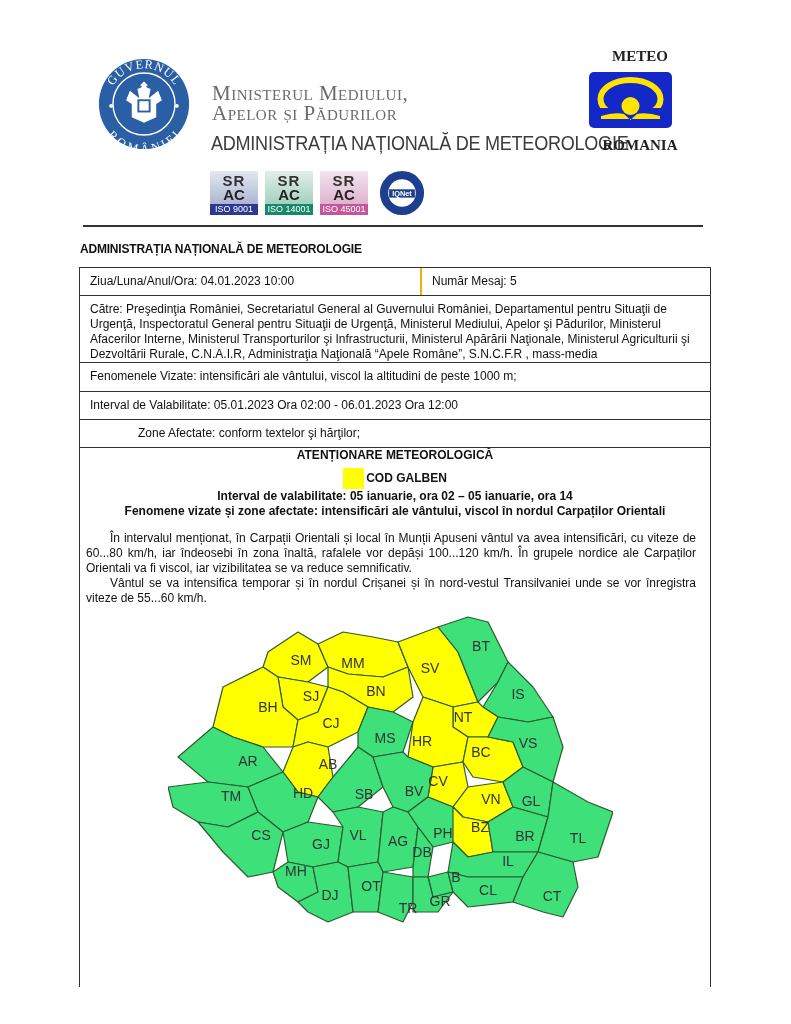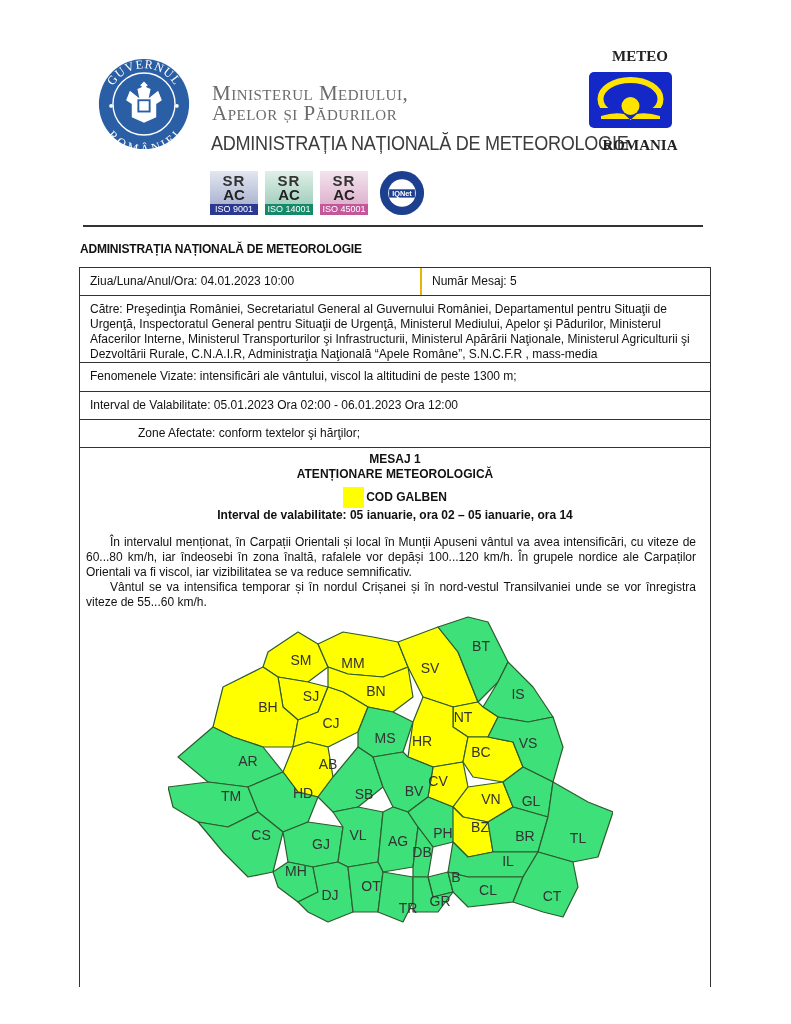--- a/index.html
+++ b/index.html
@@ -116,37 +116,37 @@
 <div class="org-heading">ADMINISTRAȚIA NAȚIONALĂ DE METEOROLOGIE</div>
 
 <div class="box row1">
   <div class="cell c1">Ziua/Luna/Anul/Ora: 04.01.2023 10:00</div>
   <div class="cell c2">Număr Mesaj: 5</div>
 </div>
 <div class="box row2">
   <div class="cell">Către: Preşedinţia României, Secretariatul General al Guvernului României, Departamentul pentru Situaţii de Urgenţă, Inspectoratul General pentru Situaţii de Urgenţă, Ministerul Mediului, Apelor şi Pădurilor, Ministerul Afacerilor Interne, Ministerul Transporturilor şi Infrastructurii, Ministerul Apărării Naţionale, Ministerul Agriculturii şi Dezvoltării Rurale, C.N.A.I.R, Administraţia Naţională “Apele Române”, S.N.C.F.R , mass-media</div>
 </div>
 <div class="box row3">
-  <div class="cell">Fenomenele Vizate: intensificări ale vântului, viscol la altitudini de peste 1300 m;</div>
+  <div class="cell">Fenomenele Vizate: intensificări ale vântului, viscol la altitudini de peste 1000 m;</div>
 </div>
 <div class="box row4">
   <div class="cell">Interval de Valabilitate: 05.01.2023 Ora 02:00 - 06.01.2023 Ora 12:00</div>
 </div>
 <div class="box row5">
   <div class="cell">Zone Afectate: conform textelor şi hărţilor;</div>
 </div>
 
 <div class="box row6">
-  <div class="msg msg-title">MESAJ 1</div>
   <div class="msg">ATENȚIONARE METEOROLOGICĂ</div>
   <div class="msg cod">
     <span class="cod-swatch" style="background: rgb(255, 255, 0);"></span>
     <span>COD GALBEN</span>
   </div>
   <div class="msg interval">Interval de valabilitate: 05 ianuarie, ora 02 – 05 ianuarie, ora 14</div>
+  <div class="msg">Fenomene vizate și zone afectate: intensificări ale vântului, viscol în nordul Carpaților Orientali</div>
   <div class="body-text">
     <p>În intervalul menționat, în Carpații Orientali și local în Munții Apuseni vântul va avea intensificări, cu viteze de 60...80 km/h, iar îndeosebi în zona înaltă, rafalele vor depăși 100...120 km/h. În grupele nordice ale Carpaților Orientali va fi viscol, iar vizibilitatea se va reduce semnificativ.</p>
     <p>Vântul se va intensifica temporar și în nordul Crișanei și în nord-vestul Transilvaniei unde se vor înregistra viteze de 55...60 km/h.</p>
   </div>
 </div>
 
 <svg class="map" id="map" viewBox="0 0 445 322">
   <g id="regions">
       <polygon points="100,40 130,20 150,32 160,55 140,70 110,65 95,55" fill="#ffff00" stroke="#2e5b2e" stroke-width="1.2" stroke-linejoin="round"></polygon>
       <polygon points="150,32 175,20 205,25 230,30 240,55 215,65 180,62 160,55" fill="#ffff00" stroke="#2e5b2e" stroke-width="1.2" stroke-linejoin="round"></polygon>

